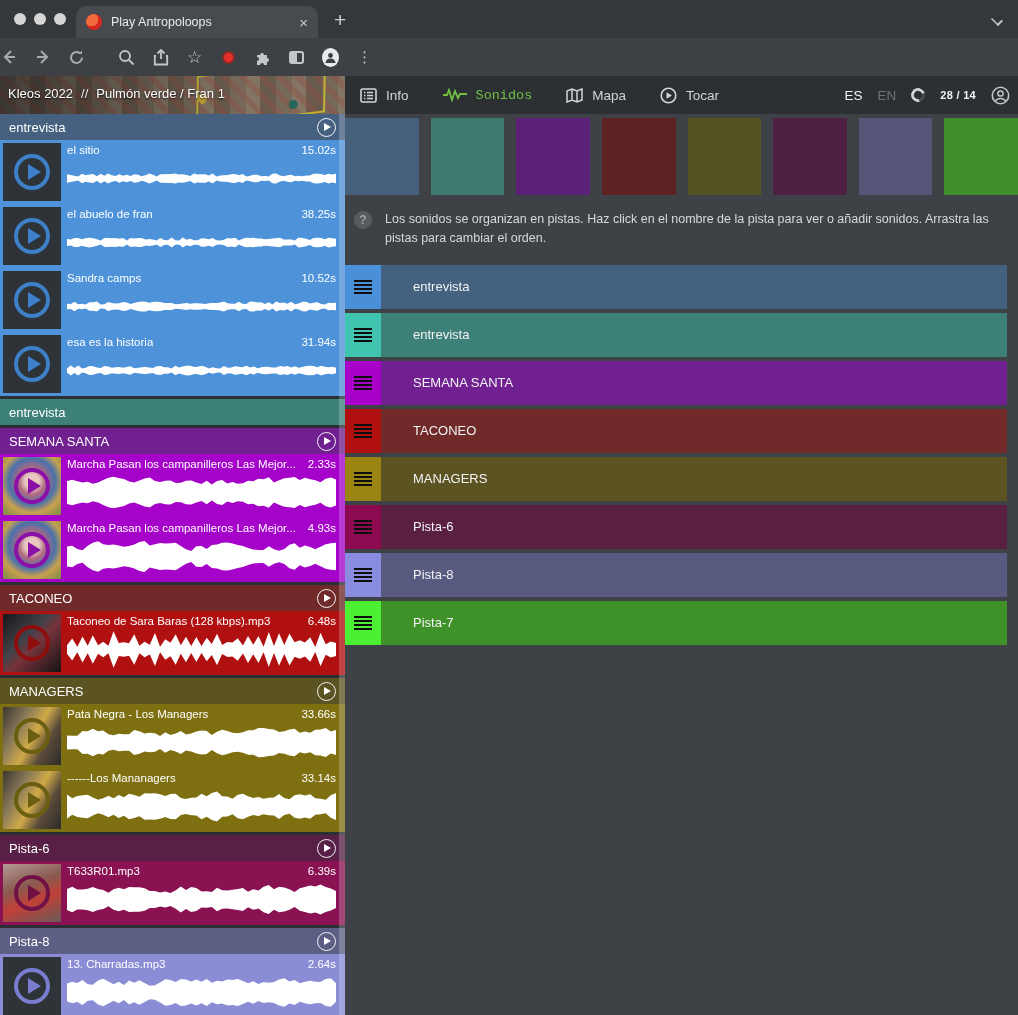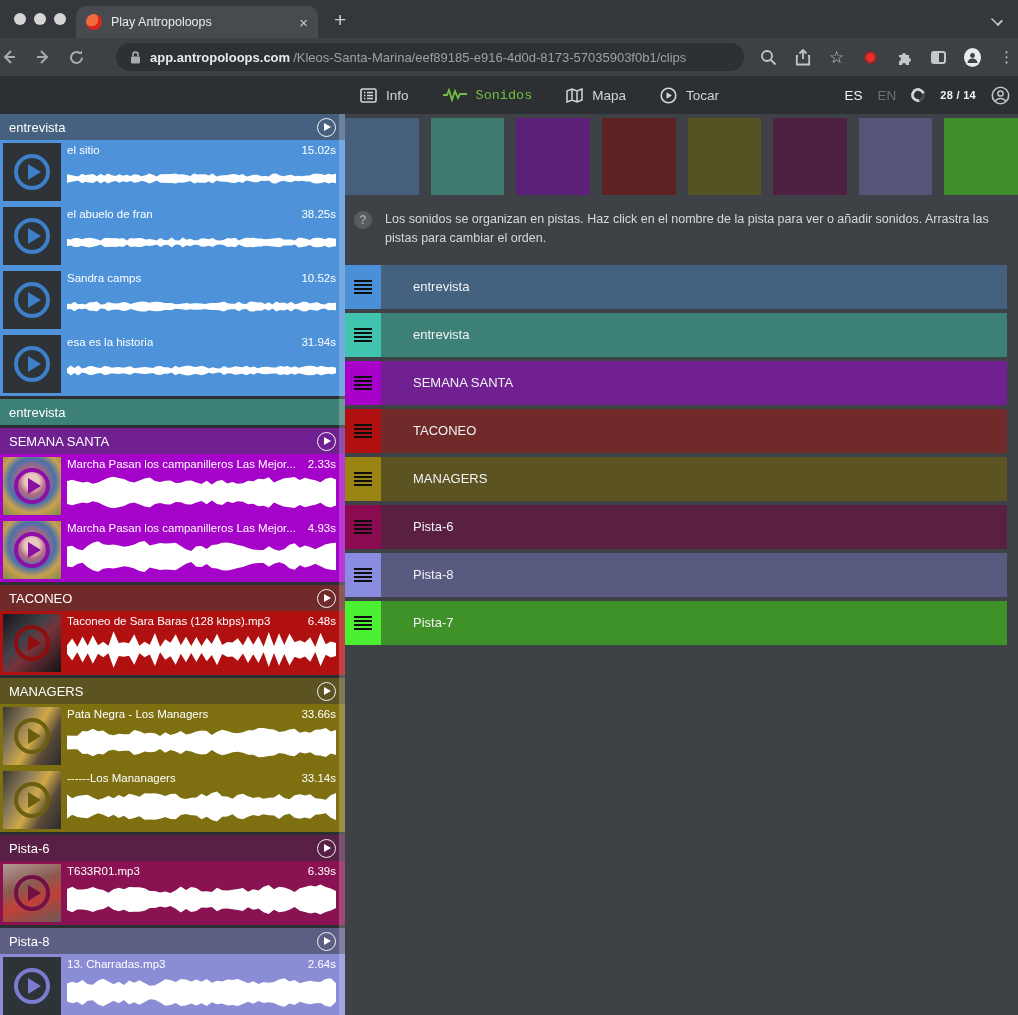--- a/index.html
+++ b/index.html
@@ -149,28 +149,20 @@
           <path d="M7 3 L13 9 L7 15" fill="none" stroke="#a6abb0" stroke-width="2"></path>
           <path d="M3 9 H13" stroke="#a6abb0" stroke-width="2"></path>
         </svg>
     </div>
     <div class="navbtn">
       <svg width="17" height="17" viewBox="0 0 17 17">
           <path d="M14 8.5 a5.5 5.5 0 1 1 -2.2-4.4" fill="none" stroke="#a6abb0" stroke-width="2"></path>
           <path d="M14 1.5 V5 H10.5 Z" fill="#a6abb0"></path>
         </svg>
     </div>
-    <div class="urlpill">
-      <svg width="11" height="13" viewBox="0 0 11 13">
-          <rect x="1" y="5.5" width="9" height="7" rx="1.2" fill="#a6abb0"></rect>
-          <path d="M3 5.5 V3.6 a2.5 2.5 0 0 1 5 0 V5.5" fill="none" stroke="#a6abb0" stroke-width="1.6"></path>
-        </svg>
-      <span class="url-domain">app.antropoloops.com</span>
-      <span class="url-path">/Kleos-Santa-Marina/eef89185-e916-4d0d-8173-57035903f0b1/clips</span>
-    </div>
     <div class="tb-icons">
       <span class="ic">
         <svg width="17" height="17" viewBox="0 0 17 17">
             <circle cx="7" cy="7" r="5" fill="none" stroke="#c3c7cb" stroke-width="1.8"></circle>
             <path d="M11 11 L15.5 15.5" stroke="#c3c7cb" stroke-width="1.8"></path>
           </svg>
       </span>
       <span class="ic">
         <svg width="16" height="17" viewBox="0 0 16 17">
             <path d="M8 1 V10" stroke="#c3c7cb" stroke-width="1.8"></path>
@@ -196,20 +188,30 @@
               <circle cx="6.5" cy="4.5" r="2.4" fill="#3d4145"></circle>
               <path d="M1.5 12 a5 4.5 0 0 1 10 0 z" fill="#3d4145"></path>
             </svg>
           </span>
       </span>
       <span class="ic kebab">⋮</span>
     </div>
   </div>
 
   <div class="appheader">
+    <div class="maphero">
+      <span class="plot"></span>
+      <span class="pin"></span>
+      <span class="shade"></span>
+      <span class="herotitle">
+        <span>Kleos 2022</span>
+        <span class="sep">//</span>
+        <span>Pulmón verde / Fran 1</span>
+      </span>
+    </div>
     <div class="appnav">
       <span class="navitem">
         <svg width="17" height="15" viewBox="0 0 17 15">
             <rect x="1" y="1" width="15" height="13" rx="1.5" fill="none" stroke="#d2d5d8" stroke-width="1.6"></rect>
             <path d="M4 4.5 h1.4 M7 4.5 h6 M4 7.5 h1.4 M7 7.5 h6 M4 10.5 h1.4 M7 10.5 h6" stroke="#d2d5d8" stroke-width="1.4"></path>
           </svg>
         <span>Info</span>
       </span>
       <span class="navitem active">
         <svg width="24" height="14" viewBox="0 0 24 14">

